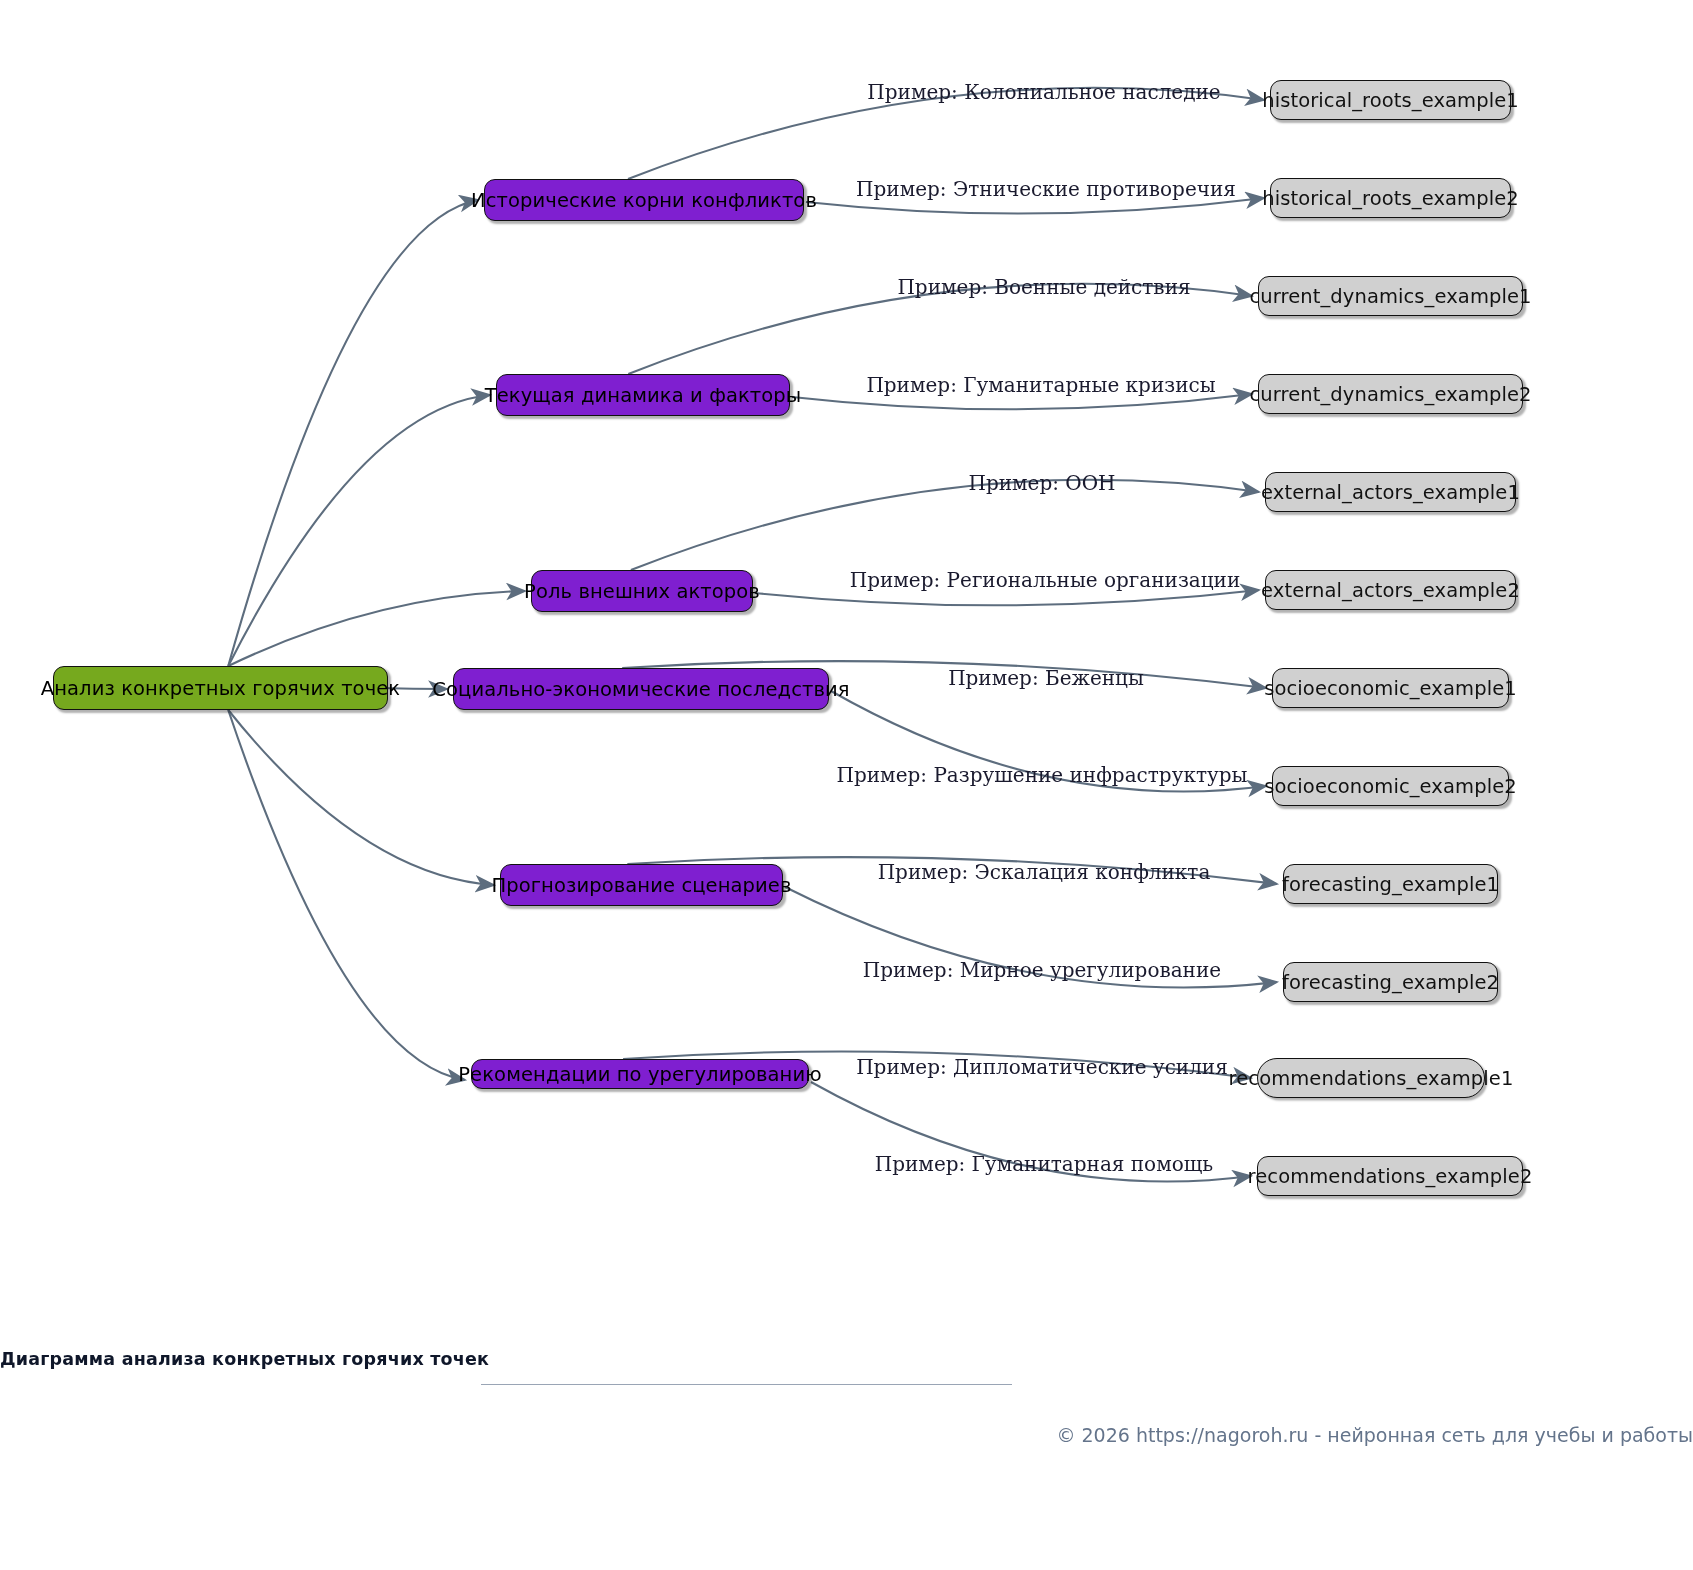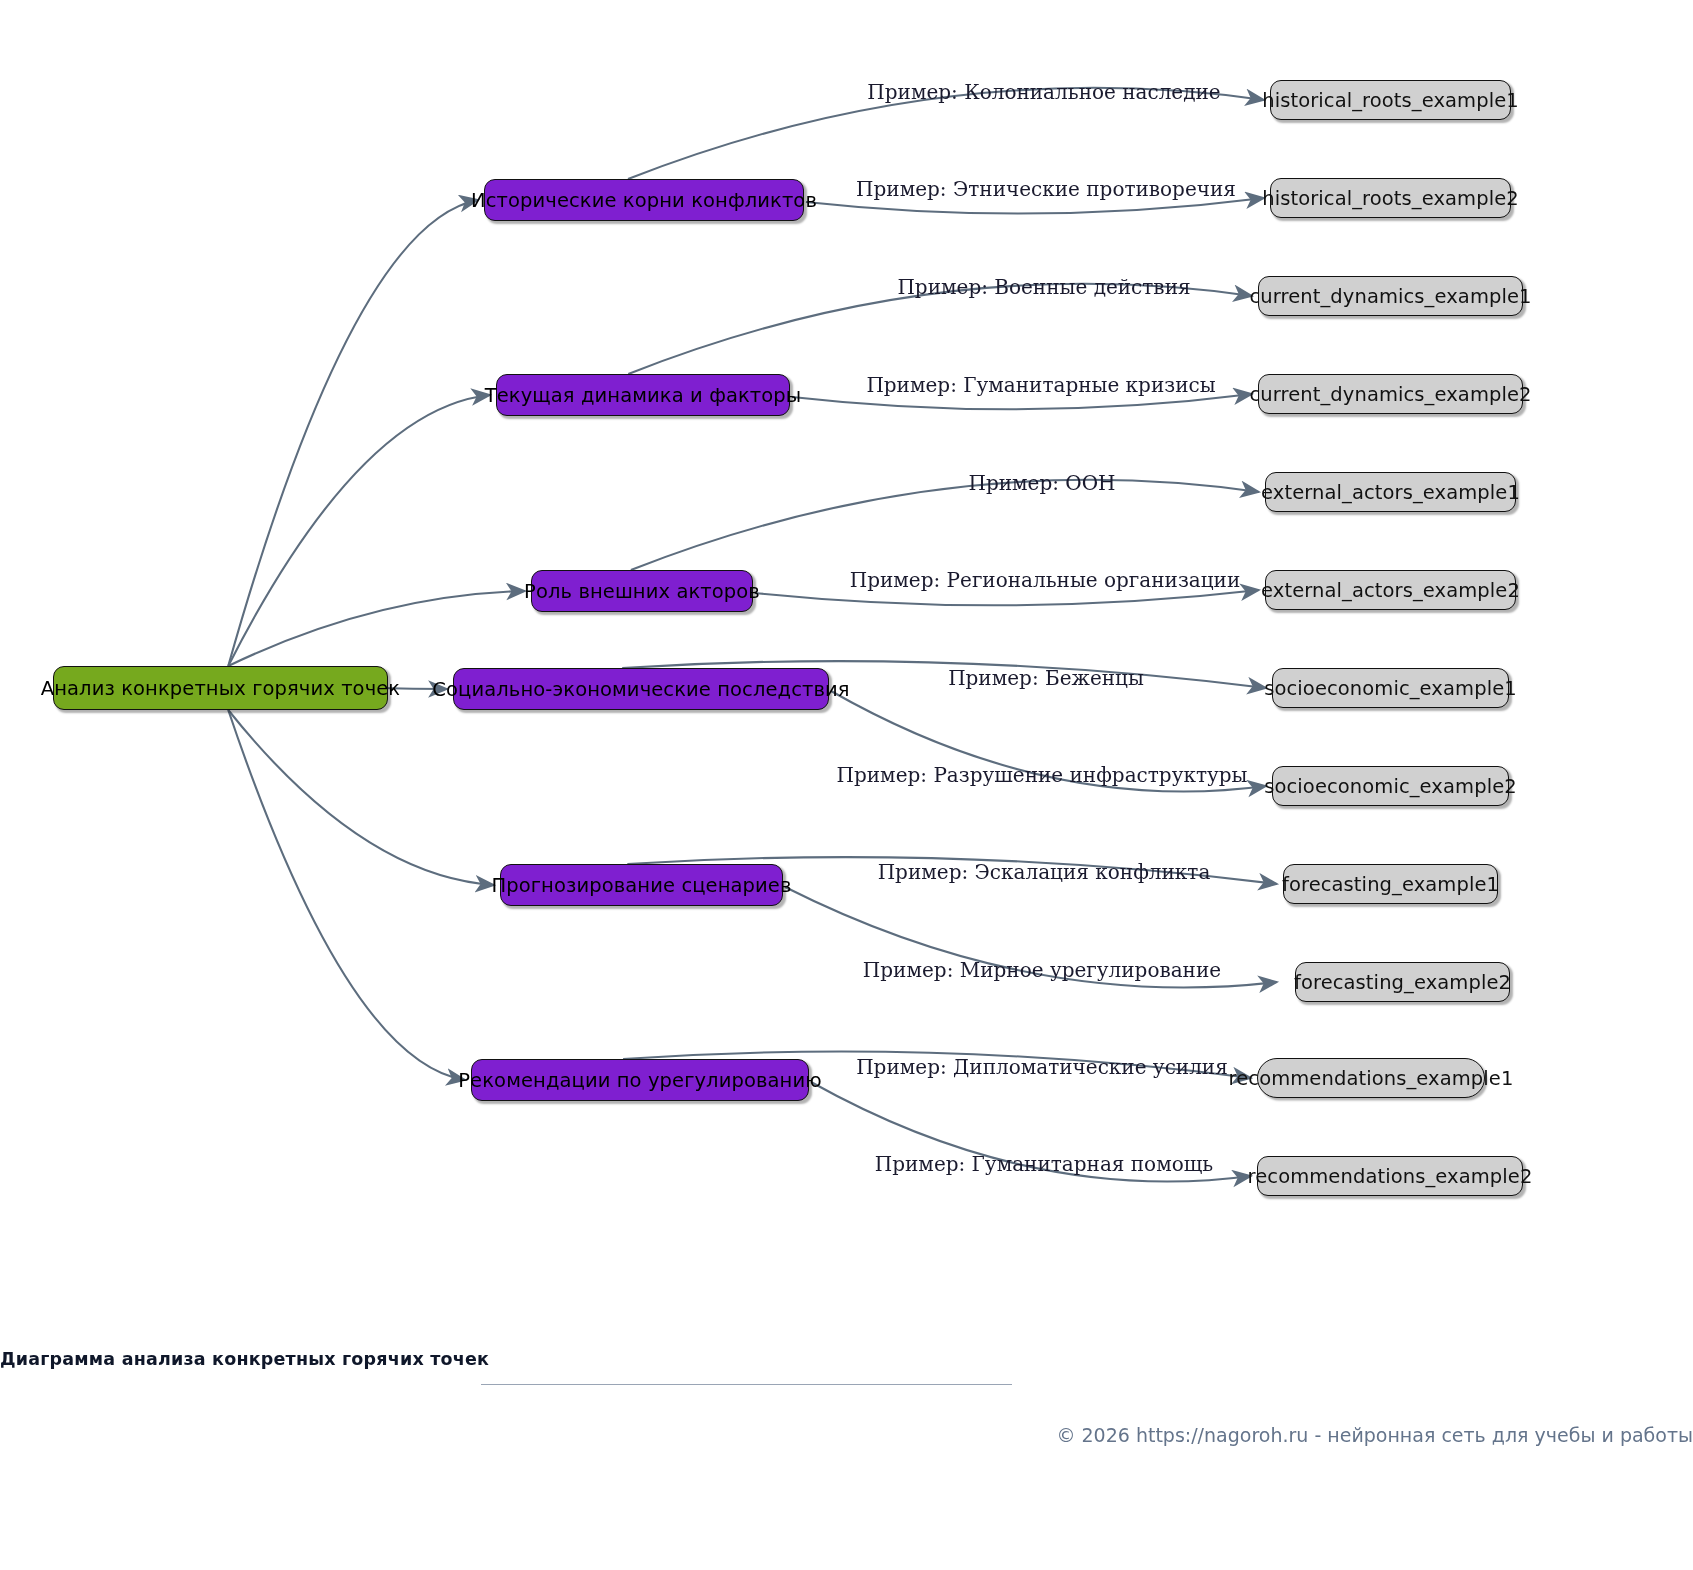--- a/index.html
+++ b/index.html
@@ -160,24 +160,24 @@
       </div>
       <div class="node leaf" style="left: 1272px; top: 766px; width: 237px; height: 40px; background: rgb(208, 208, 208);">
         <span>socioeconomic_example2</span>
       </div>
       <div class="node branch" style="left: 500px; top: 864px; width: 283px; height: 42px; background: rgb(127, 31, 208);">
         <span>Прогнозирование сценариев</span>
       </div>
       <div class="node leaf" style="left: 1283px; top: 864px; width: 215px; height: 40px; background: rgb(208, 208, 208);">
         <span>forecasting_example1</span>
       </div>
-      <div class="node leaf" style="left: 1283px; top: 962px; width: 215px; height: 40px; background: rgb(208, 208, 208); margin-left: 12px;">
+      <div class="node leaf" style="left: 1283px; top: 962px; width: 215px; height: 40px; background: rgb(208, 208, 208);">
         <span>forecasting_example2</span>
       </div>
-      <div class="node branch" style="left: 471px; top: 1059px; width: 338px; height: 42px; background: rgb(127, 31, 208);">
+      <div class="node branch" style="left: 471px; top: 1059px; width: 338px; height: 30px; background: rgb(127, 31, 208);">
         <span>Рекомендации по урегулированию</span>
       </div>
       <div class="node leaf" style="left: 1257px; top: 1058px; width: 228px; height: 40px; background: rgb(208, 208, 208); border-radius: 20px;">
         <span>recommendations_example1</span>
       </div>
       <div class="node leaf" style="left: 1257px; top: 1156px; width: 266px; height: 40px; background: rgb(208, 208, 208);">
         <span>recommendations_example2</span>
       </div>
     </div>
   <div id="labels-layer">

